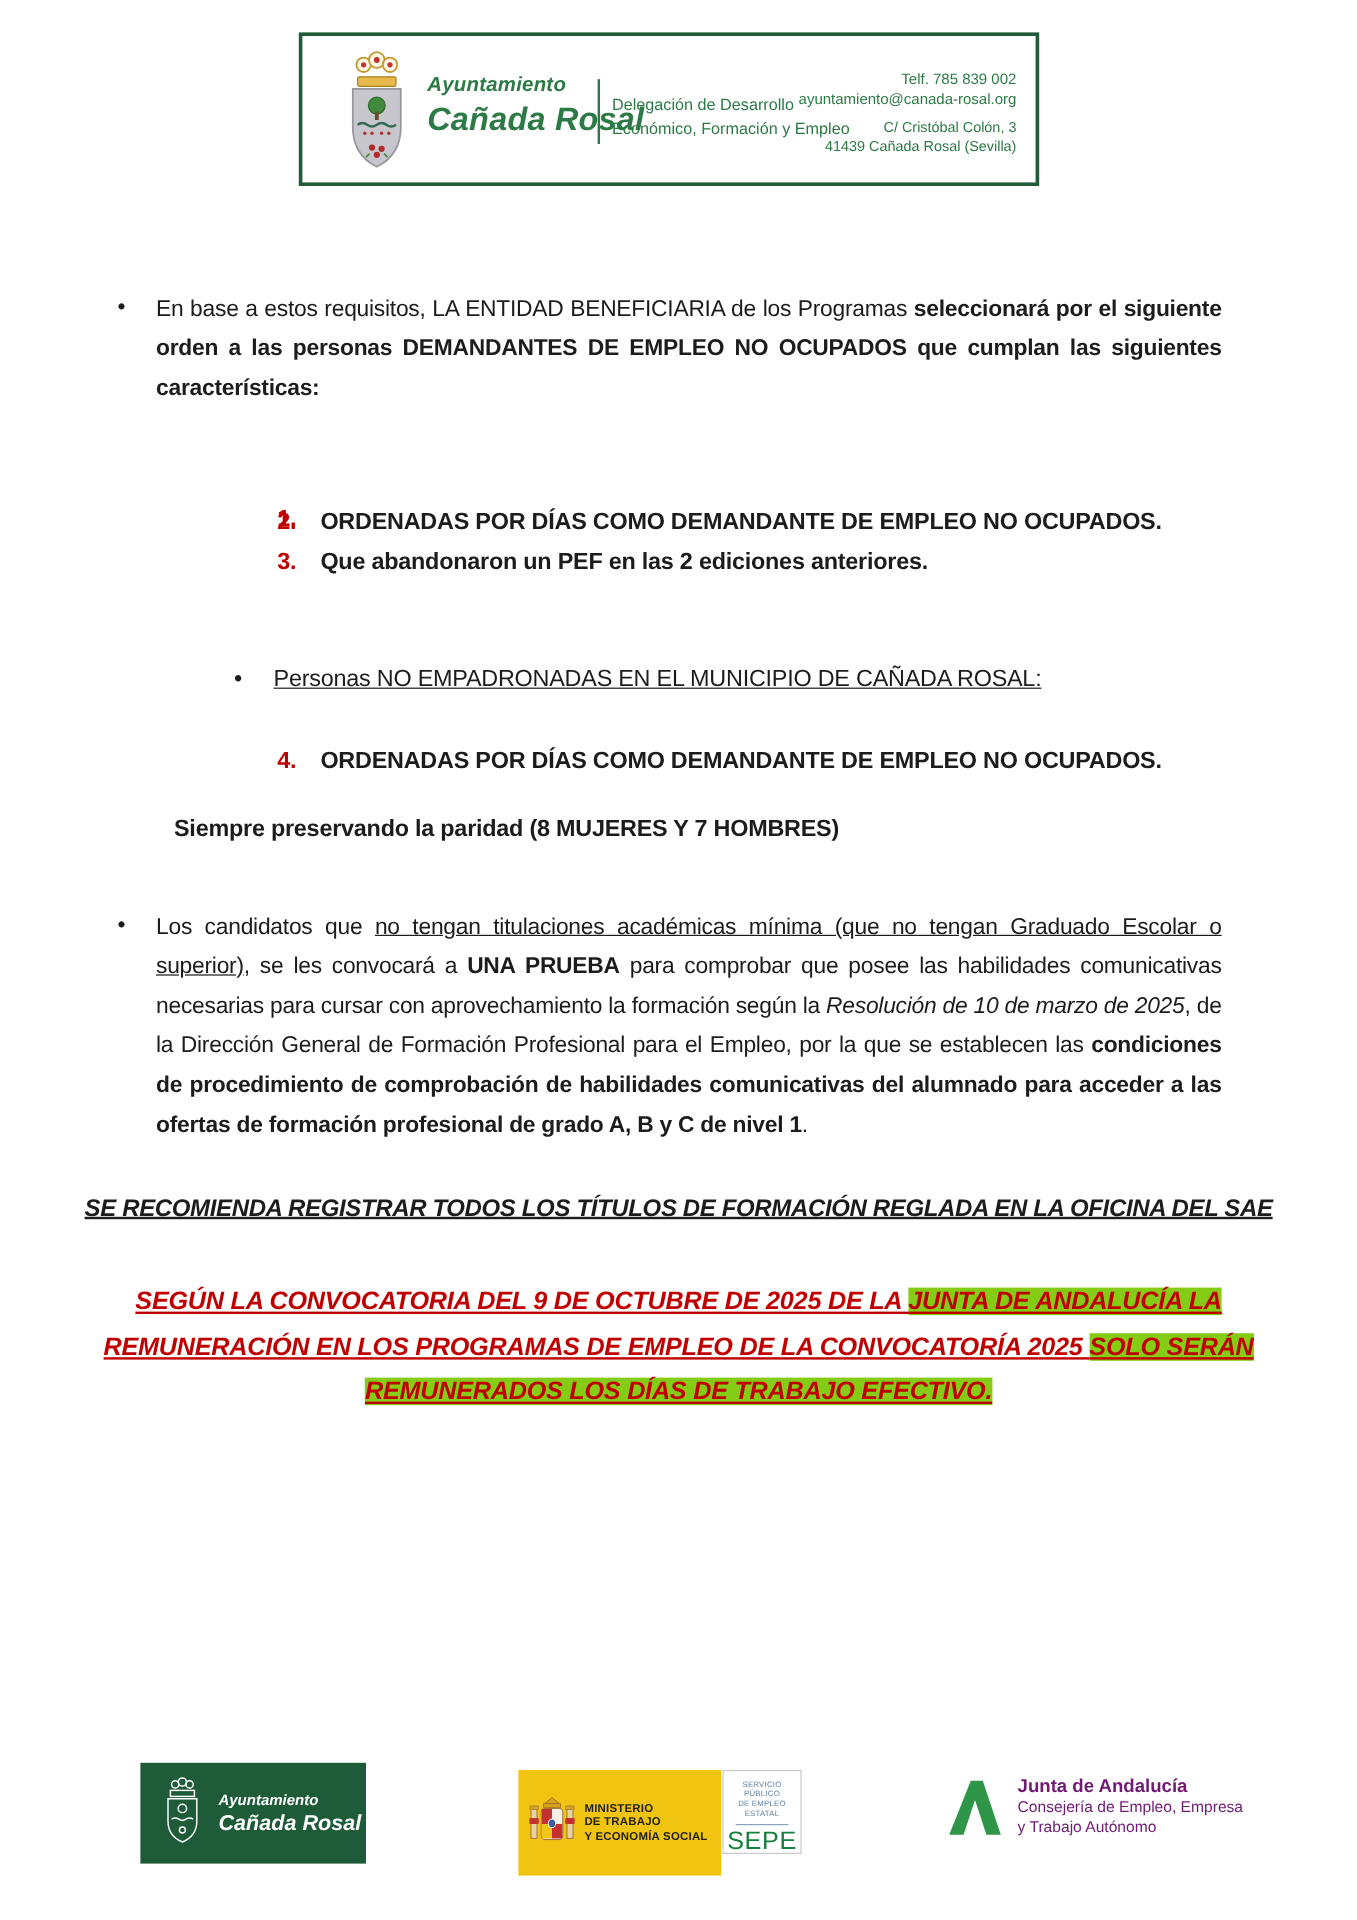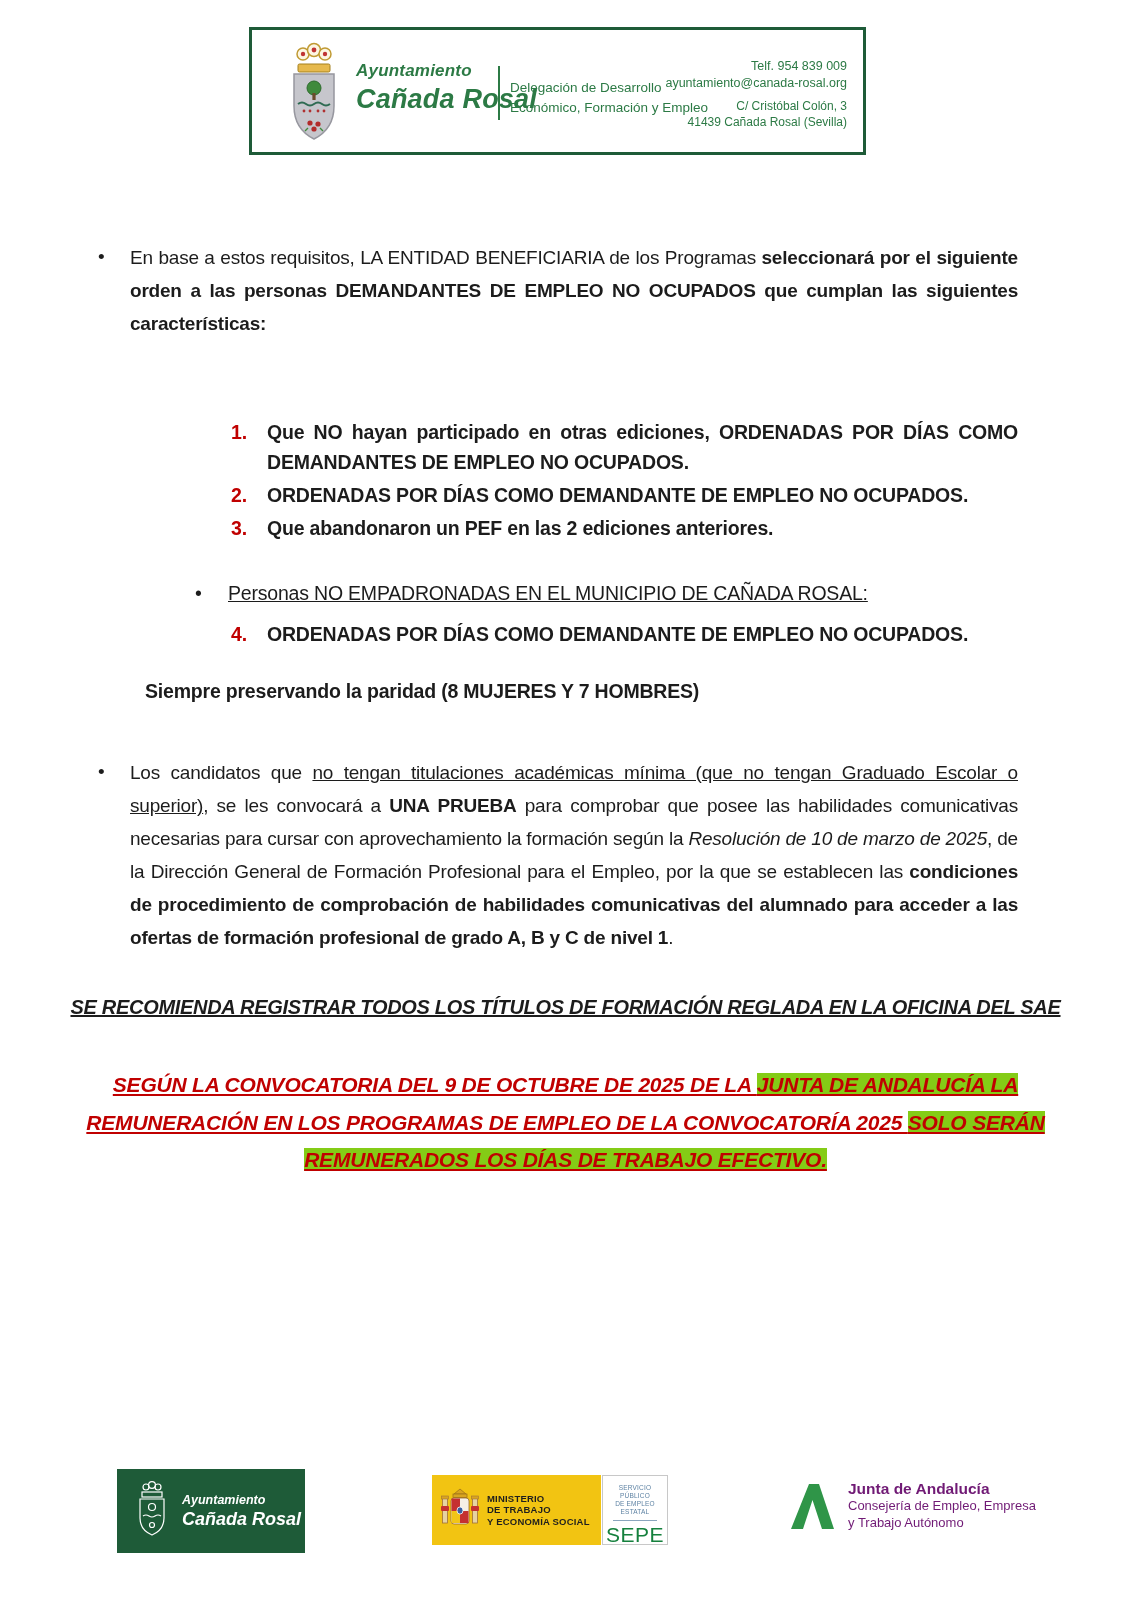--- a/index.html
+++ b/index.html
@@ -30,21 +30,21 @@
   .bullet-dot { position:absolute; left:8px; top:-1px; font-size:19px; }
   b, .bold { font-weight:bold; }
   .ul { text-decoration:underline; }
   .it { font-style:italic; }
 
   .b1 { left:90px; top:241px; width:928px; }
 
   .subhead { position:absolute; left:195px; font-size:19.5px; letter-spacing:-0.2px; }
   .subhead .sb-dot { display:inline-block; width:33px; }
   .sh1 { top:377px; }
-  .sh2 { top:582px; }
+  .sh2 { top:555px; }
 
   .olist { position:absolute; left:231px; width:787px; }
   .ol1 { top:417px; }
   .ol2 { top:619px; }
   .oli { position:relative; padding-left:36px; font-weight:bold; font-size:19.5px;
          line-height:30px; letter-spacing:-0.2px; text-align:justify; margin-bottom:3px; }
   .oli .num { position:absolute; left:0; top:0; color:#c00000; font-weight:bold; }
 
   .parity { position:absolute; left:145px; top:680px; font-weight:bold; font-size:19.5px; letter-spacing:-0.2px; }
 
@@ -67,21 +67,21 @@
   
   .f-ayto {
     position:absolute; left:117px; top:1469px; width:188px; height:84px;
     background:#1e5b38; color:#fff; display:flex; align-items:center; padding-left:15px;
   }
   .f-ayto-text { margin-left:10px; font-style:italic; font-weight:bold; }
   .f-ayto-l1 { font-size:12.5px; }
   .f-ayto-l2 { font-size:18px; margin-top:2px; }
 
   .f-min {
-    position:absolute; left:432px; top:1475px; width:169px; height:70px;
+    position:absolute; left:432px; top:1475px; width:169px; height:88px;
     background:#f2c412; display:flex; align-items:center; padding-left:9px;
   }
   .f-min-text { margin-left:8px; font-size:9.5px; font-weight:bold; line-height:11.5px; color:#1f1f1f; letter-spacing:.2px; }
 
   .f-sepe {
     position:absolute; left:602px; top:1475px; width:66px; height:70px;
     background:#fff; border:1px solid #c8c8c8; text-align:center; padding-top:8px;
   }
   .f-sepe-small { font-size:6.5px; line-height:8px; color:#5d82a3; letter-spacing:.2px; }
   .f-sepe-rule { width:44px; margin:4px auto 2px auto; border-top:1px solid #8aa5bd; }
@@ -124,37 +124,37 @@
     <div class="hdr-names">
       <div class="hdr-name1">Ayuntamiento</div>
       <div class="hdr-name2">Cañada Rosal</div>
     </div>
     <div class="hdr-sep"></div>
     <div class="hdr-dept">
       <div>Delegación de Desarrollo</div>
       <div>Económico, Formación y Empleo</div>
     </div>
     <div class="hdr-contact">
-      <div>Telf. 954 839 009</div>
+      <div>Telf. 785 839 002</div>
       <div>ayuntamiento@canada-rosal.org</div>
       <div class="addr">
         <div>C/ Cristóbal Colón, 3</div>
         <div>41439 Cañada Rosal (Sevilla)</div>
       </div>
     </div>
   </div>
 
   <div class="para hang b1">
     <span class="bullet-dot">•</span><span>En base a estos requisitos, LA ENTIDAD BENEFICIARIA de los Programas </span><b>seleccionará por el siguiente orden a las personas DEMANDANTES DE EMPLEO NO OCUPADOS que cumplan las siguientes características:</b>
   </div>
 
 
   <div class="olist ol1">
     <div class="oli">
-      <span class="num">1.</span><span>Que NO hayan participado en otras ediciones, ORDENADAS POR DÍAS COMO DEMANDANTES DE EMPLEO NO OCUPADOS.</span>
+      <span class="num">1.</span>
     </div>
     <div class="oli">
       <span class="num">2.</span><span>ORDENADAS POR DÍAS COMO DEMANDANTE DE EMPLEO NO OCUPADOS.</span>
     </div>
     <div class="oli">
       <span class="num">3.</span><span>Que abandonaron un PEF en las 2 ediciones anteriores.</span>
     </div>
   </div>
 
   <div class="subhead sh2">

